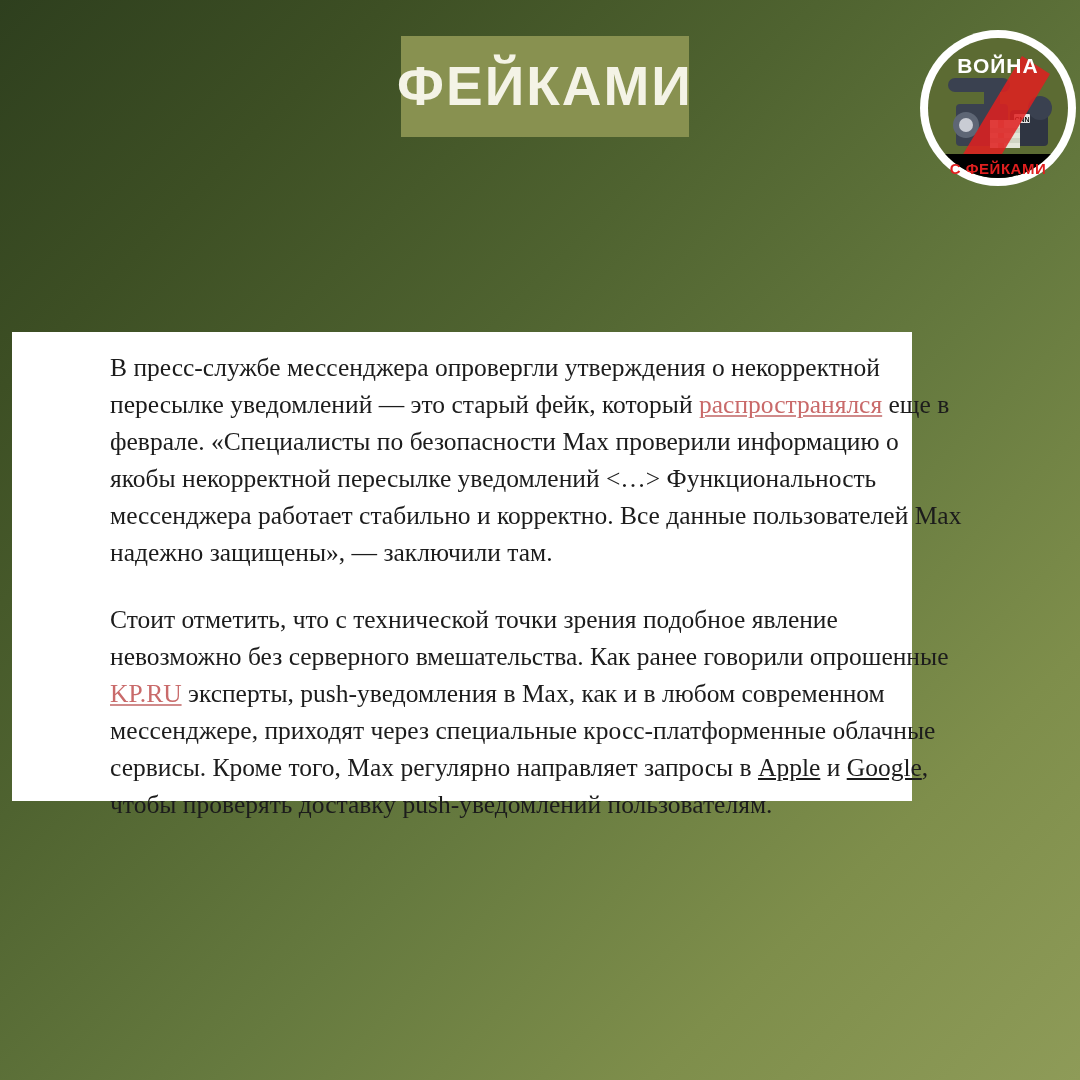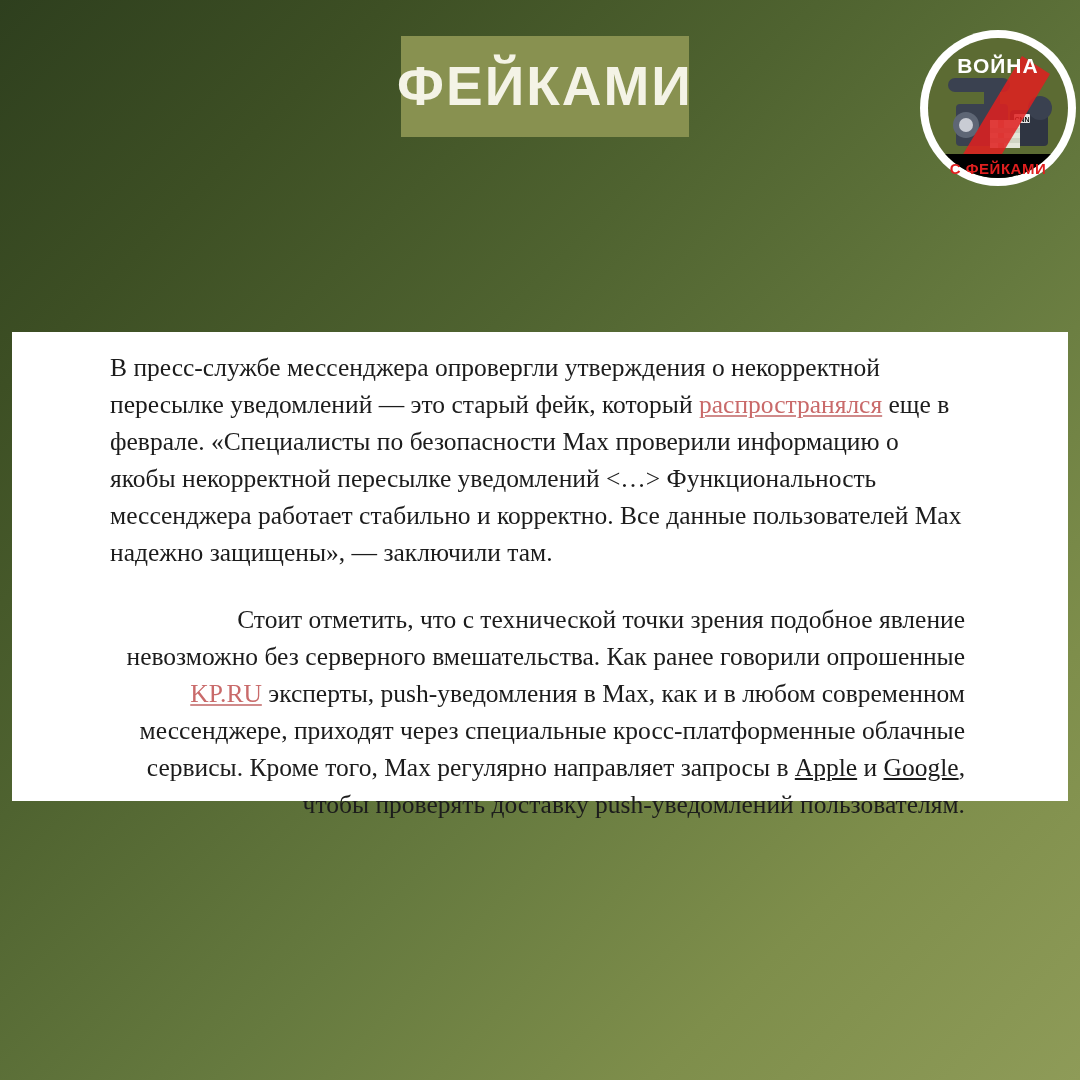--- a/index.html
+++ b/index.html
@@ -57,40 +57,40 @@
     width: 160px;
     height: 160px;
   }
   #channel-logo svg { display: block; }
 
   
   #article-card {
     position: absolute;
     left: 12px;
     top: 332px;
-    width: 1056px;
+    width: 900px;
     height: 469px;
     background: #ffffff;
     box-sizing: border-box;
   }
   #article-body {
     position: absolute;
     left: 98px;
     top: 17px;
     width: 855px;
   }
   .para {
     margin: 0 0 30px 0;
     font-family: "Liberation Serif", serif;
     font-size: 25.5px;
     line-height: 37px;
     color: #1c1c1c;
     text-align: left;
   }
-  .para:last-child { margin-bottom: 16px; text-align: right; }
+  .para:last-child { margin-bottom: 16px; }
   .link-red {
     color: #c96a6a;
     text-decoration: underline;
     text-decoration-color: #d08a8a;
     text-underline-offset: 2px;
   }
   .link-plain {
     color: #1c1c1c;
     text-decoration: underline;
     text-underline-offset: 2px;

